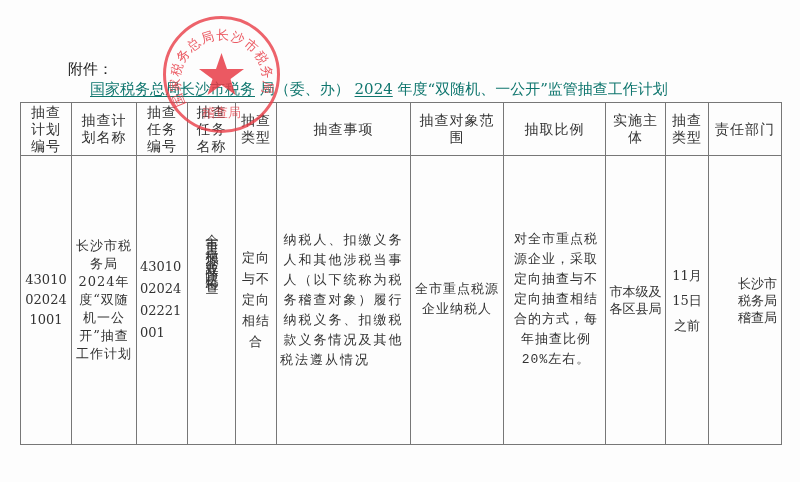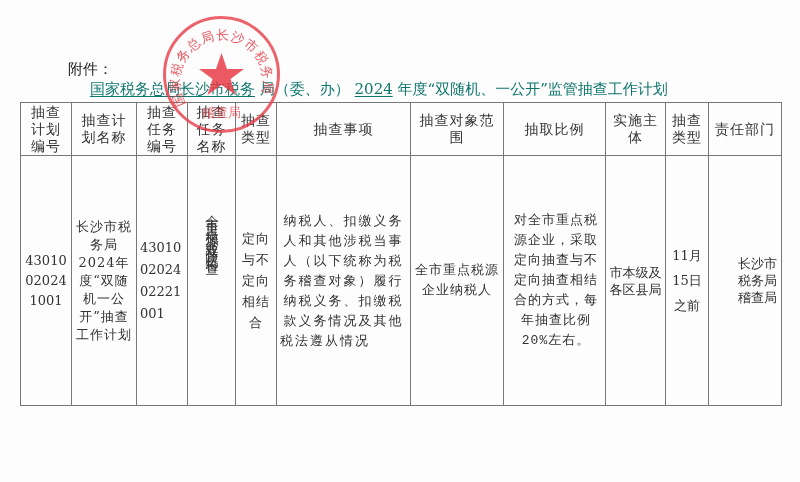--- a/index.html
+++ b/index.html
@@ -15,21 +15,21 @@
     position: absolute; left: 90px; top: 80px; font-size: 15px; white-space: nowrap; color: #0f766e;
   }
   .title .ul { text-decoration: underline; text-underline-offset: 2px; }
   .seal {
     position: absolute; left: 163px; top: 16px; width: 117px; height: 117px;
     border-radius: 50%; border: 3px solid rgba(232,60,70,0.8); box-sizing: border-box;
     pointer-events: none; z-index: 5;
   }
   .seal svg { position: absolute; left: 0; top: 0; }
   table.plan {
-    position: absolute; left: 20px; top: 102px; width: 761px; height: 304px;
+    position: absolute; left: 20px; top: 102px; width: 761px; height: 343px;
     border-collapse: collapse; table-layout: fixed; border: 1.5px solid #444;
   }
   table.plan th, table.plan td {
     border: 1px solid #777; font-weight: normal; text-align: center; vertical-align: middle;
     font-size: 13px; line-height: 17px; padding: 0 3px; color: #333;
   }
   table.plan thead th { height: 52px; font-size: 14px; letter-spacing: 1px; }
   td.left { text-align: left; font-family: Liberation Mono, monospace; }
   td.just { text-align: justify; text-align-last: left; letter-spacing: 2px; }
   .vert { writing-mode: vertical-rl; display: inline-block; letter-spacing: 4px; line-height: 22px; text-align: left; }
@@ -89,21 +89,21 @@
     <tr>
       <td style="white-space:pre-line;line-height:20px;">43010
 02024
 1001</td>
       <td style="line-height:18px;letter-spacing:1px;">长沙市税务局2024年度“双随机一公开”抽查工作计划</td>
       <td style="white-space:pre-line;text-align:left;line-height:22px;">43010
 02024
 02221
 001</td>
       <td><span class="vert" style="height:150px;">全市重点税源企业双随机检查</span></td>
-      <td style="line-height:21px;letter-spacing:1px;">定向与不定向相结合</td>
+      <td style="line-height:21px;letter-spacing:1px;font-family:Liberation Mono, monospace;">定向与不定向相结合</td>
       <td class="just" style="line-height:20px;">纳税人、扣缴义务人和其他涉税当事人（以下统称为税务稽查对象）履行纳税义务、扣缴税款义务情况及其他税法遵从情况</td>
       <td class="left" style="line-height:20px;letter-spacing:1px;">全市重点税源企业纳税人</td>
       <td class="left" style="line-height:20px;letter-spacing:1px;padding-left:6px;">对全市重点税源企业，采取定向抽查与不定向抽查相结合的方式，每年抽查比例 20%左右。</td>
       <td style="line-height:17px;">市本级及各区县局</td>
       <td style="line-height:25px;">11月15日之前</td>
       <td style="line-height:17px;padding-left:28px;">长沙市税务局稽查局</td>
     </tr>
   </tbody>
 </table>
 

